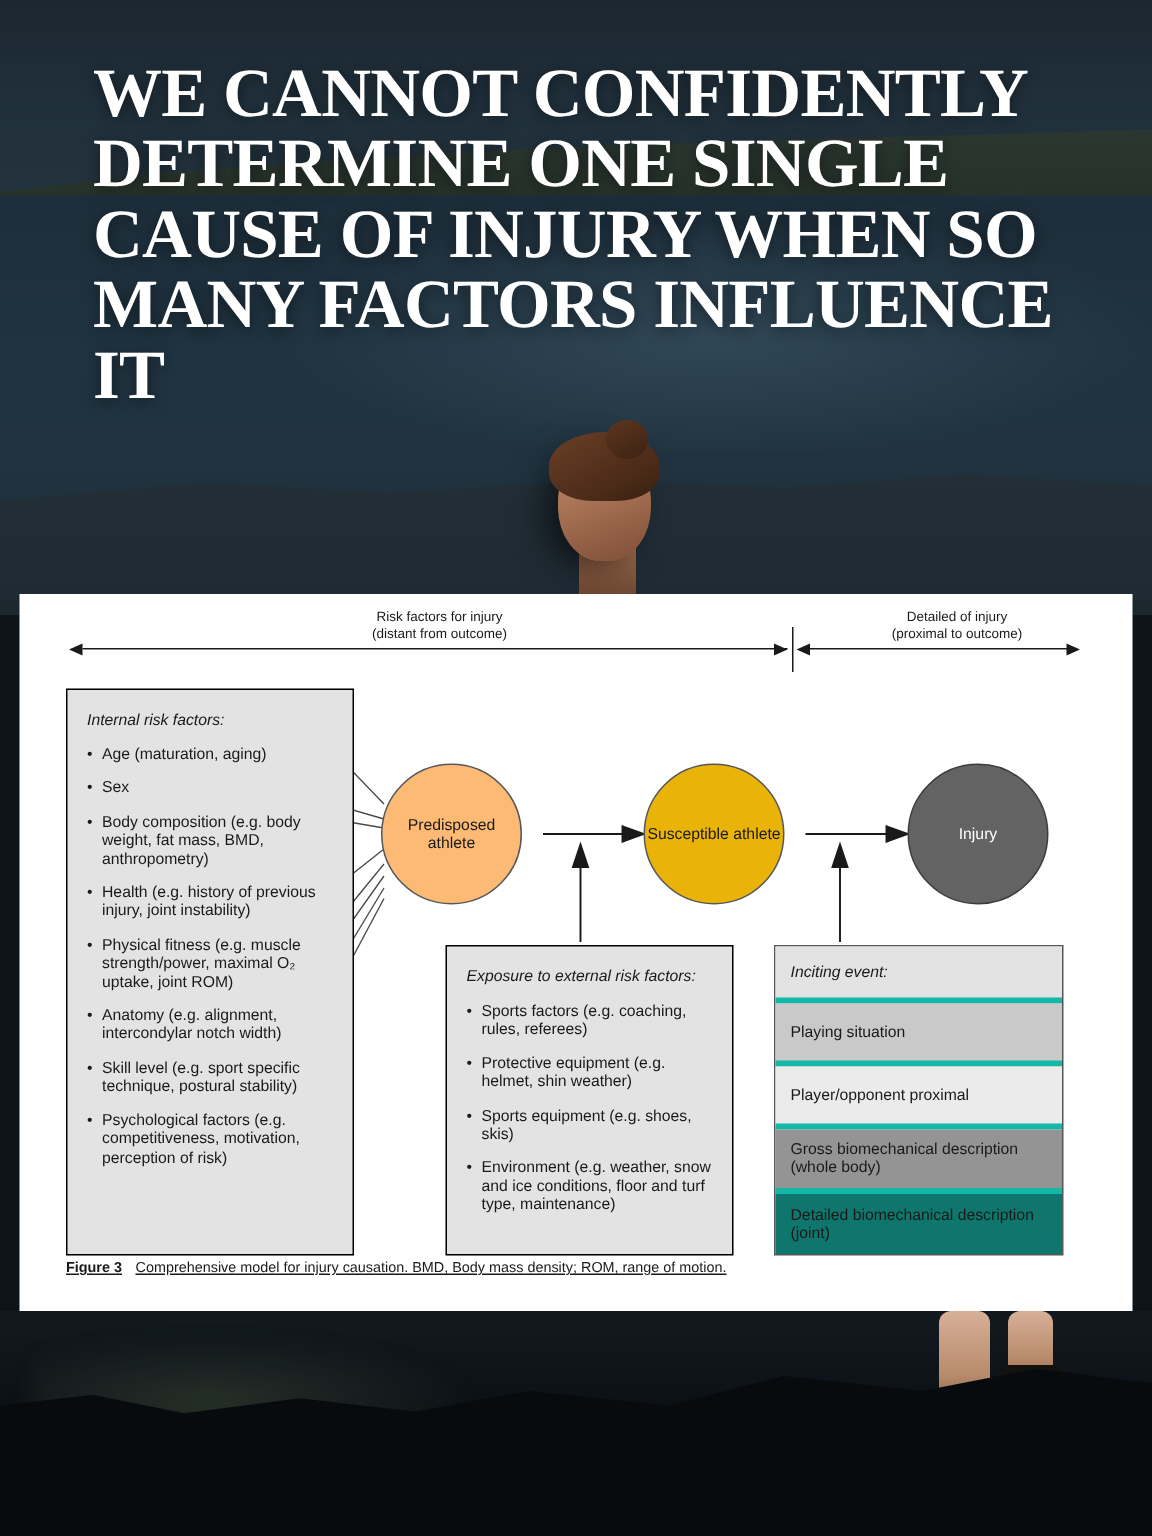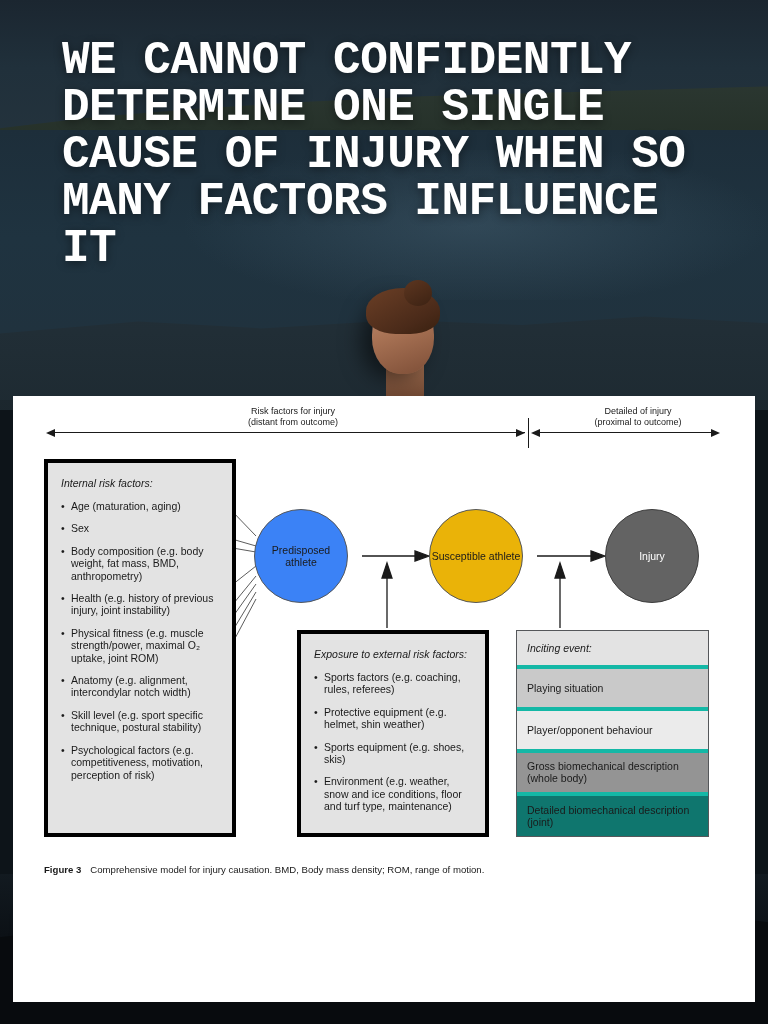--- a/index.html
+++ b/index.html
@@ -97,32 +97,32 @@
   }
   .stripe-r { left:676px; top:940px; width:26px; height:40px;
     background:linear-gradient(150deg,#b8131b,#7a0d12); transform:rotate(12deg); opacity:.9; }
   .stripe-y { left:630px; top:972px; width:30px; height:26px;
     background:linear-gradient(150deg,#e8b81c,#b8860b); transform:rotate(-10deg); opacity:.85; }
 
   
   #headline {
     position:absolute; left:62px; top:38px; width:660px;
     color:#ffffff;
-    font-family:Liberation Mono, monospace;
+    font-family:Liberation Serif, serif;
     font-weight:bold;
     font-size:46px;
     line-height:47px;
     letter-spacing:-0.5px;
     text-transform:uppercase;
     text-shadow:0 2px 10px rgba(0,0,0,.45);
   }
 
   
   #card {
-    position:absolute; left:13px; top:396px; width:742px; height:606px;
+    position:absolute; left:13px; top:396px; width:742px; height:478px;
     background:#ffffff;
   }
   #fig { position:absolute; inset:0; }
 
   .lbl {
     position:absolute;
     font-family:"Liberation Sans", sans-serif;
     color:#1a1a1a;
     text-align:center;
     line-height:11px;
@@ -136,21 +136,21 @@
   .arrow-head {
     position:absolute; width:0; height:0;
   }
   .ah-left  { border-top:4px solid transparent; border-bottom:4px solid transparent; border-right:9px solid #1a1a1a; }
   .ah-right { border-top:4px solid transparent; border-bottom:4px solid transparent; border-left:9px solid #1a1a1a; }
   .divider-tick { position:absolute; width:1px; background:#1a1a1a; }
 
   
   .panel {
     position:absolute;
-    border:4px solid #000000;
+    border:1px solid #000000;
     background:#e3e3e3;
     color:#1a1a1a;
   }
   .panel-title {
     font-style:italic; font-size:10.5px; display:block; margin-bottom:11px;
   }
   .panel ul { list-style:none; }
   .panel li {
     font-size:10.5px; line-height:12.4px; margin-bottom:10px;
     padding-left:10px; position:relative;
@@ -185,21 +185,21 @@
   .r4 { background:#0f766e; flex:1 1 auto; }
 
   
   .circle {
     position:absolute; border-radius:50%;
     border:1px solid #55575a;
     display:flex; align-items:center; justify-content:center;
     text-align:center; font-size:10.5px; line-height:12.5px;
     color:#1a1a1a;
   }
-  #c-pre { left:254px; top:509px; width:94px; height:94px; background:#3b82f6; }
+  #c-pre { left:254px; top:509px; width:94px; height:94px; background:#fdba74; }
   #c-sus { left:429px; top:509px; width:94px; height:94px; background:#eab308; }
   #c-inj { left:605px; top:509px; width:94px; height:94px; background:#636363; color:#ffffff; border-color:#3d3d3d; }
 
   
   #fan { position:absolute; left:0; top:0; width:742px; height:478px; pointer-events:none; }
 
   
   #caption {
     position:absolute; left:44px; top:851px; width:690px;
     font-size:9.6px; color:#1a1a1a; line-height:12px;
@@ -305,33 +305,33 @@
         <li>Sports factors (e.g. coaching, rules, referees)</li>
         <li>Protective equipment (e.g. helmet, shin weather)</li>
         <li>Sports equipment (e.g. shoes, skis)</li>
         <li>Environment (e.g. weather, snow and ice conditions, floor and turf type, maintenance)</li>
       </ul>
     </div>
 
     <div id="box-inciting" style="left:503px; top:234px; width:193px; height:207px;">
       <div class="row r0">Inciting event:</div>
       <div class="row r1">Playing situation</div>
-      <div class="row r2">Player/opponent behaviour</div>
+      <div class="row r2">Player/opponent proximal</div>
       <div class="row r3">Gross biomechanical description (whole body)</div>
       <div class="row r4">Detailed biomechanical description (joint)</div>
     </div>
 
     <div class="circle" id="c-pre" style="left:241px; top:113px;">
       <span>Predisposed athlete</span>
     </div>
     <div class="circle" id="c-sus" style="left:416px; top:113px;">
       <span>Susceptible athlete</span>
     </div>
     <div class="circle" id="c-inj" style="left:592px; top:113px;">
       <span>Injury</span>
     </div>
 
-    <div id="caption" style="left:31px; top:468px; width:690px;">
+    <div id="caption" style="left:31px; top:444px; width:690px;text-decoration:underline;">
       <b>Figure 3</b><span class="cap-txt">Comprehensive model for injury causation. BMD, Body mass density; ROM, range of motion.</span>
     </div>
 
   </div>
 </div>
 
 </body></html>

